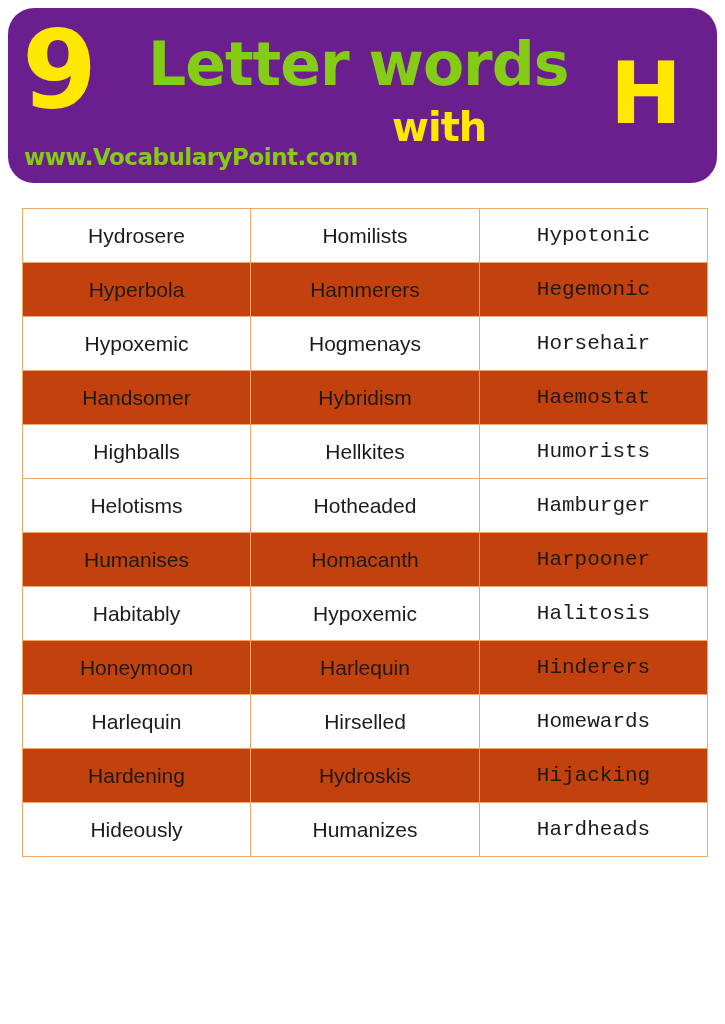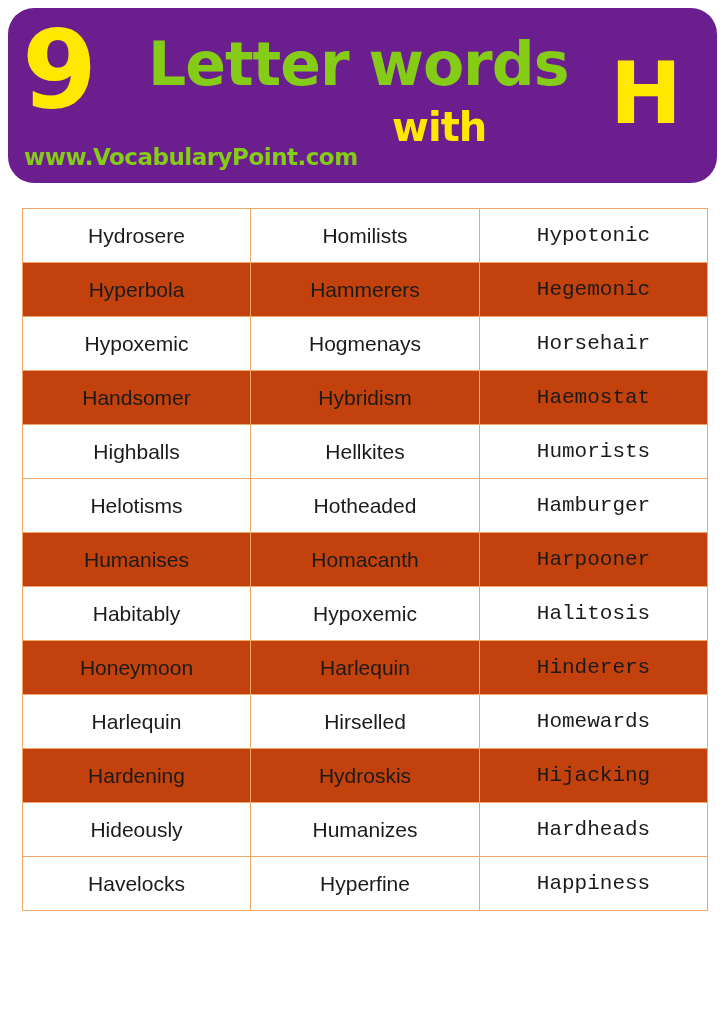--- a/index.html
+++ b/index.html
@@ -185,21 +185,16 @@
       <tr class="alt">
         <td class="col0">Hardening</td>
         <td class="col1">Hydroskis</td>
         <td class="col2">Hijacking</td>
       </tr>
       <tr>
         <td class="col0">Hideously</td>
         <td class="col1">Humanizes</td>
         <td class="col2">Hardheads</td>
       </tr>
-      <tr>
-        <td class="col0">Havelocks</td>
-        <td class="col1">Hyperfine</td>
-        <td class="col2">Happiness</td>
-      </tr>
     </tbody>
   </table>
 
 </div>
 
 </body></html>

